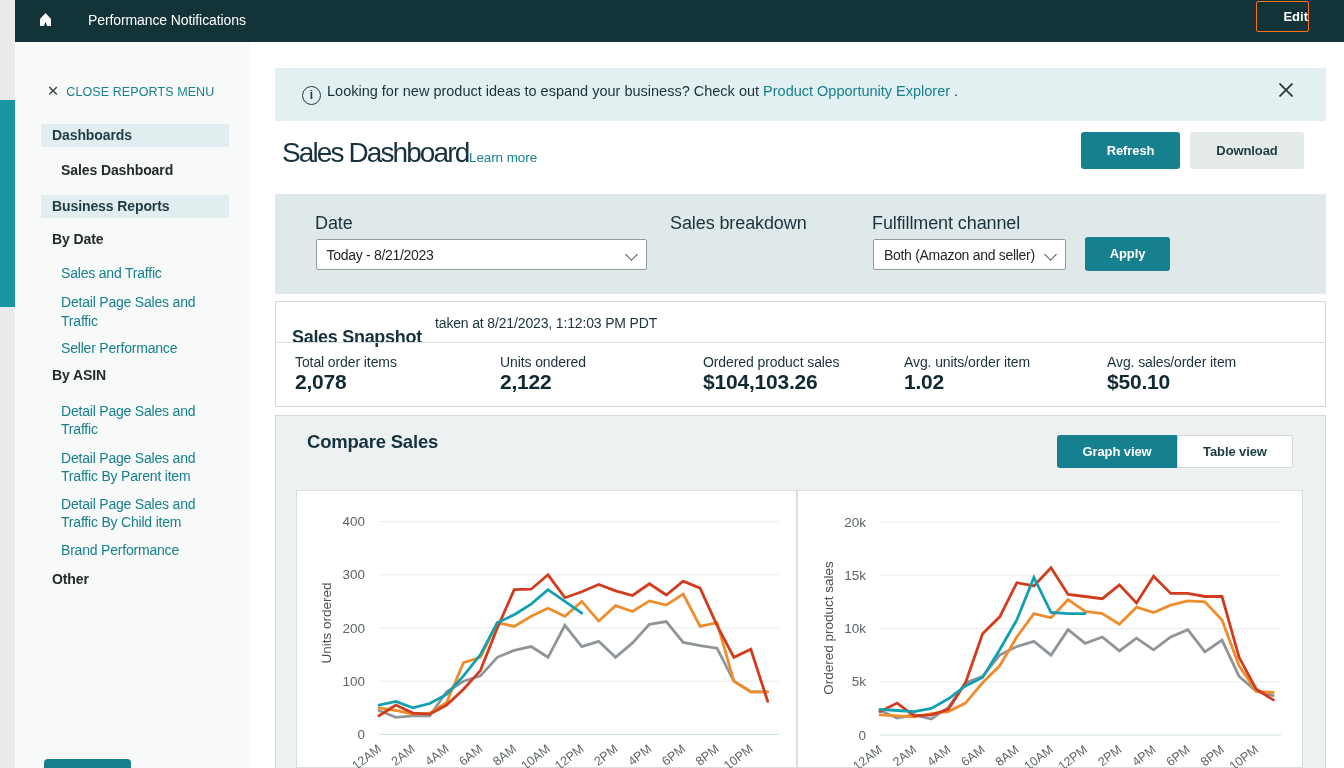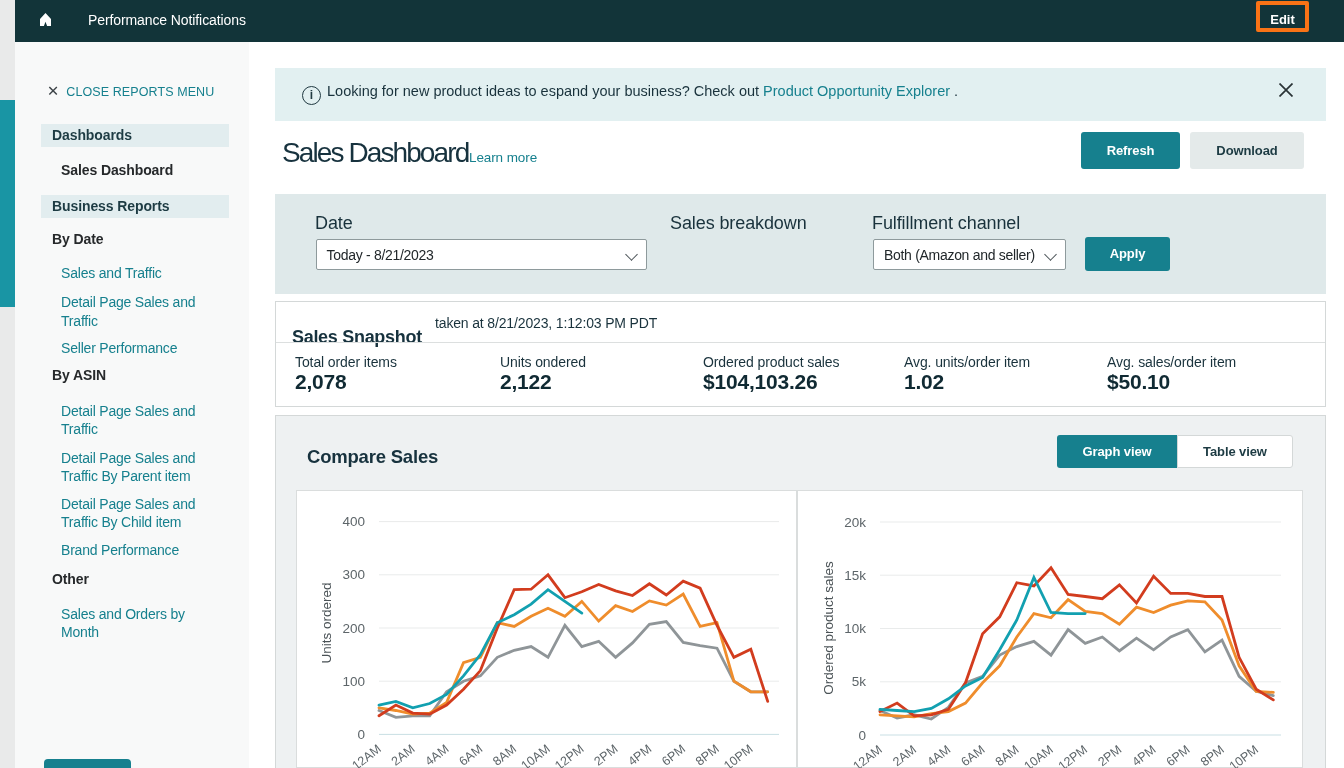--- a/index.html
+++ b/index.html
@@ -6,22 +6,22 @@
   font-family:"Liberation Sans", sans-serif; }
 
 
 #rail { position:absolute; left:0; top:0; width:15px; height:768px; background:#e9eaea; }
 #rail .thumb { position:absolute; left:0; top:100px; width:15px; height:207px; background:#1995a4; }
 
 
 #topbar { position:absolute; left:15px; top:0; width:1329px; height:42px; background:#123439; }
 #topbar .title { position:absolute; left:73px; top:12px; color:#fff; font-size:14px; letter-spacing:-0.1px; }
 #topbar .edit { position:absolute; left:1241px; top:1px; width:53px; height:31px;
-  border:4px solid #f97316; border-radius:2px; color:#fff; font-size:13px; font-weight:bold;
-  text-align:center; line-height:29px; }
+  border:1px solid #f97316; border-radius:2px; color:#fff; font-size:13px; font-weight:bold;
+  text-align:right; line-height:29px; }
 
 
 #sidebar { position:absolute; left:15px; top:42px; width:234px; height:726px; background:#f8f9f9; }
 #sidebar .close { position:absolute; left:32px; top:41px; color:#16808e; font-size:12.5px;
   letter-spacing:0.1px; white-space:nowrap; }
 #sidebar .close .x { color:#3d4448; font-size:14.5px; margin-right:7px; }
 .shead { position:absolute; left:26px; width:188px; height:23px; background:#e2edef;
   color:#1d3b43; font-size:14px; font-weight:bold; line-height:23px; padding-left:11px; letter-spacing:-0.1px; }
 .sbold { position:absolute; color:#26292b; font-size:14px; font-weight:bold; line-height:18.5px; letter-spacing:-0.1px; }
 .slink { position:absolute; color:#16808e; font-size:14px; line-height:18.5px; width:180px; letter-spacing:-0.2px; }
@@ -60,21 +60,21 @@
 #snap .head { position:absolute; left:16px; top:25px; font-size:18px; font-weight:bold; color:#17323e; letter-spacing:-0.3px; }
 #snap .taken { position:absolute; left:159px; top:13px; font-size:14px; color:#19323c; letter-spacing:-0.15px; }
 #snap .sep { position:absolute; left:0; top:40px; width:100%; height:1px; background:#dcdfdf; }
 .stat { position:absolute; top:52px; }
 .slabel { font-size:14px; color:#19323c; letter-spacing:-0.1px; }
 .svalue { font-size:21px; font-weight:bold; color:#102a33; margin-top:0px; letter-spacing:-0.2px; }
 
 
 #compare { position:absolute; left:275px; top:415px; width:1051px; height:353px; background:#eef1f2;
   border:1px solid #d4d8d8; border-bottom:none; }
-#compare .head { position:absolute; left:31px; top:30px; font-size:18.5px; font-weight:bold; color:#17323e; letter-spacing:-0.2px; }
+#compare .head { position:absolute; left:31px; top:15px; font-size:18.5px; font-weight:bold; color:#17323e; letter-spacing:-0.2px; }
 #gview { left:1057px; top:435px; width:120px; height:33px; background:#16808e; color:#fff; line-height:33px;
   border-radius:3px 0 0 3px; }
 #tview { left:1177px; top:435px; width:116px; height:33px; background:#fff; color:#1d3b43; line-height:31px;
   border:1px solid #d4d8d8; border-radius:0 3px 3px 0; }
 .chartbox { position:absolute; top:490px; height:278px; background:#fff; border:1px solid #dadddd; }
 #chartL { left:296px; width:501px;text-align:center; }
 #chartR { left:797px; width:506px;padding-left:8px; }
 svg text { font-family:"Liberation Sans", sans-serif; }
 </style></head>
 <body>
@@ -96,21 +96,20 @@
 <div class="sbold" style="left:37px;top:187.8px">By Date</div>
 <div class="slink" style="left:46px;top:222.2px">Sales and Traffic</div>
 <div class="slink" style="left:46px;top:251.2px">Detail Page Sales and<br>Traffic</div>
 <div class="slink" style="left:46px;top:297.2px">Seller Performance</div>
 <div class="sbold" style="left:37px;top:323.8px">By ASIN</div>
 <div class="slink" style="left:46px;top:359.8px">Detail Page Sales and<br>Traffic</div>
 <div class="slink" style="left:46px;top:406.8px">Detail Page Sales and<br>Traffic By Parent item</div>
 <div class="slink" style="left:46px;top:452.8px">Detail Page Sales and<br>Traffic By Child item</div>
 <div class="slink" style="left:46px;top:499.2px">Brand Performance</div>
 <div class="sbold" style="left:37px;top:527.8px">Other</div>
-<div class="slink" style="left:46px;top:562.8px">Sales and Orders by<br>Month</div>
   <div class="bbtn"></div>
 </div>
 
 <div id="banner">
   <div class="info">i</div>
   <div class="msg">Looking for new product ideas to espand your business? Check out <a>Product Opportunity Explorer</a> .</div>
   <svg class="bx" viewBox="0 0 14 14">
       <path d="M0.5 0.5 L13.5 13.5 M13.5 0.5 L0.5 13.5" stroke="#2a3336" stroke-width="1.7"></path>
     </svg>
 </div>

